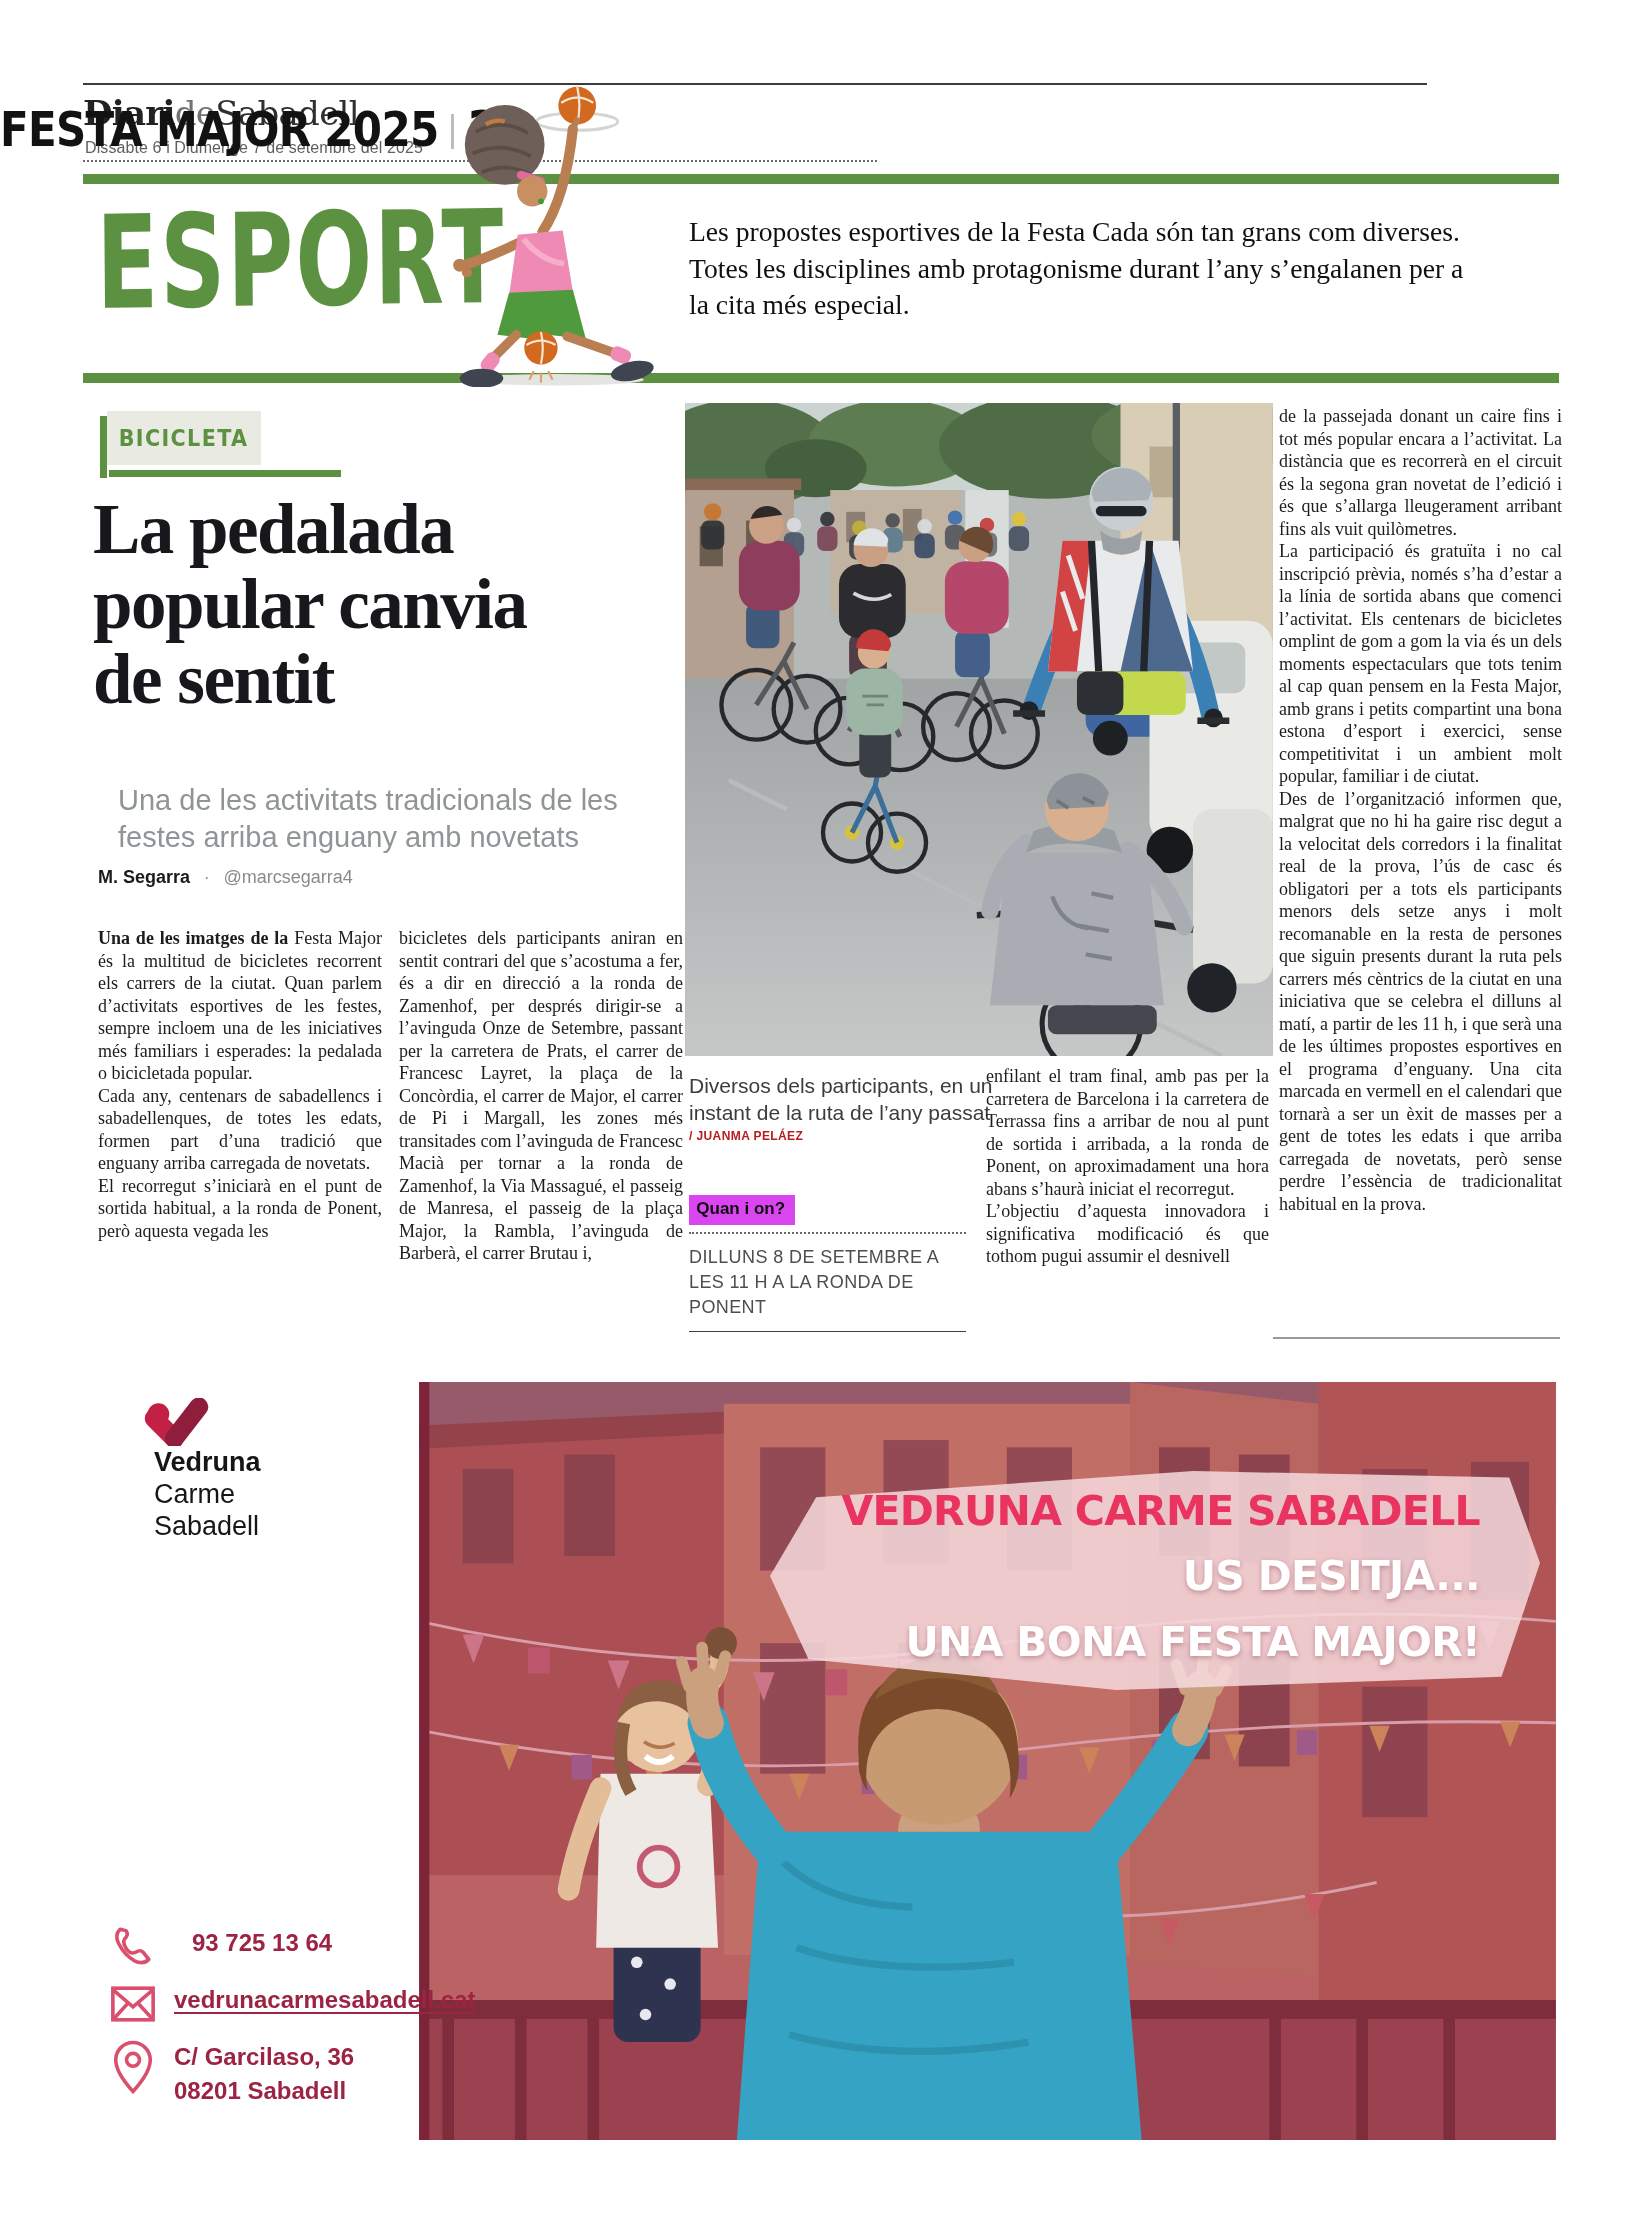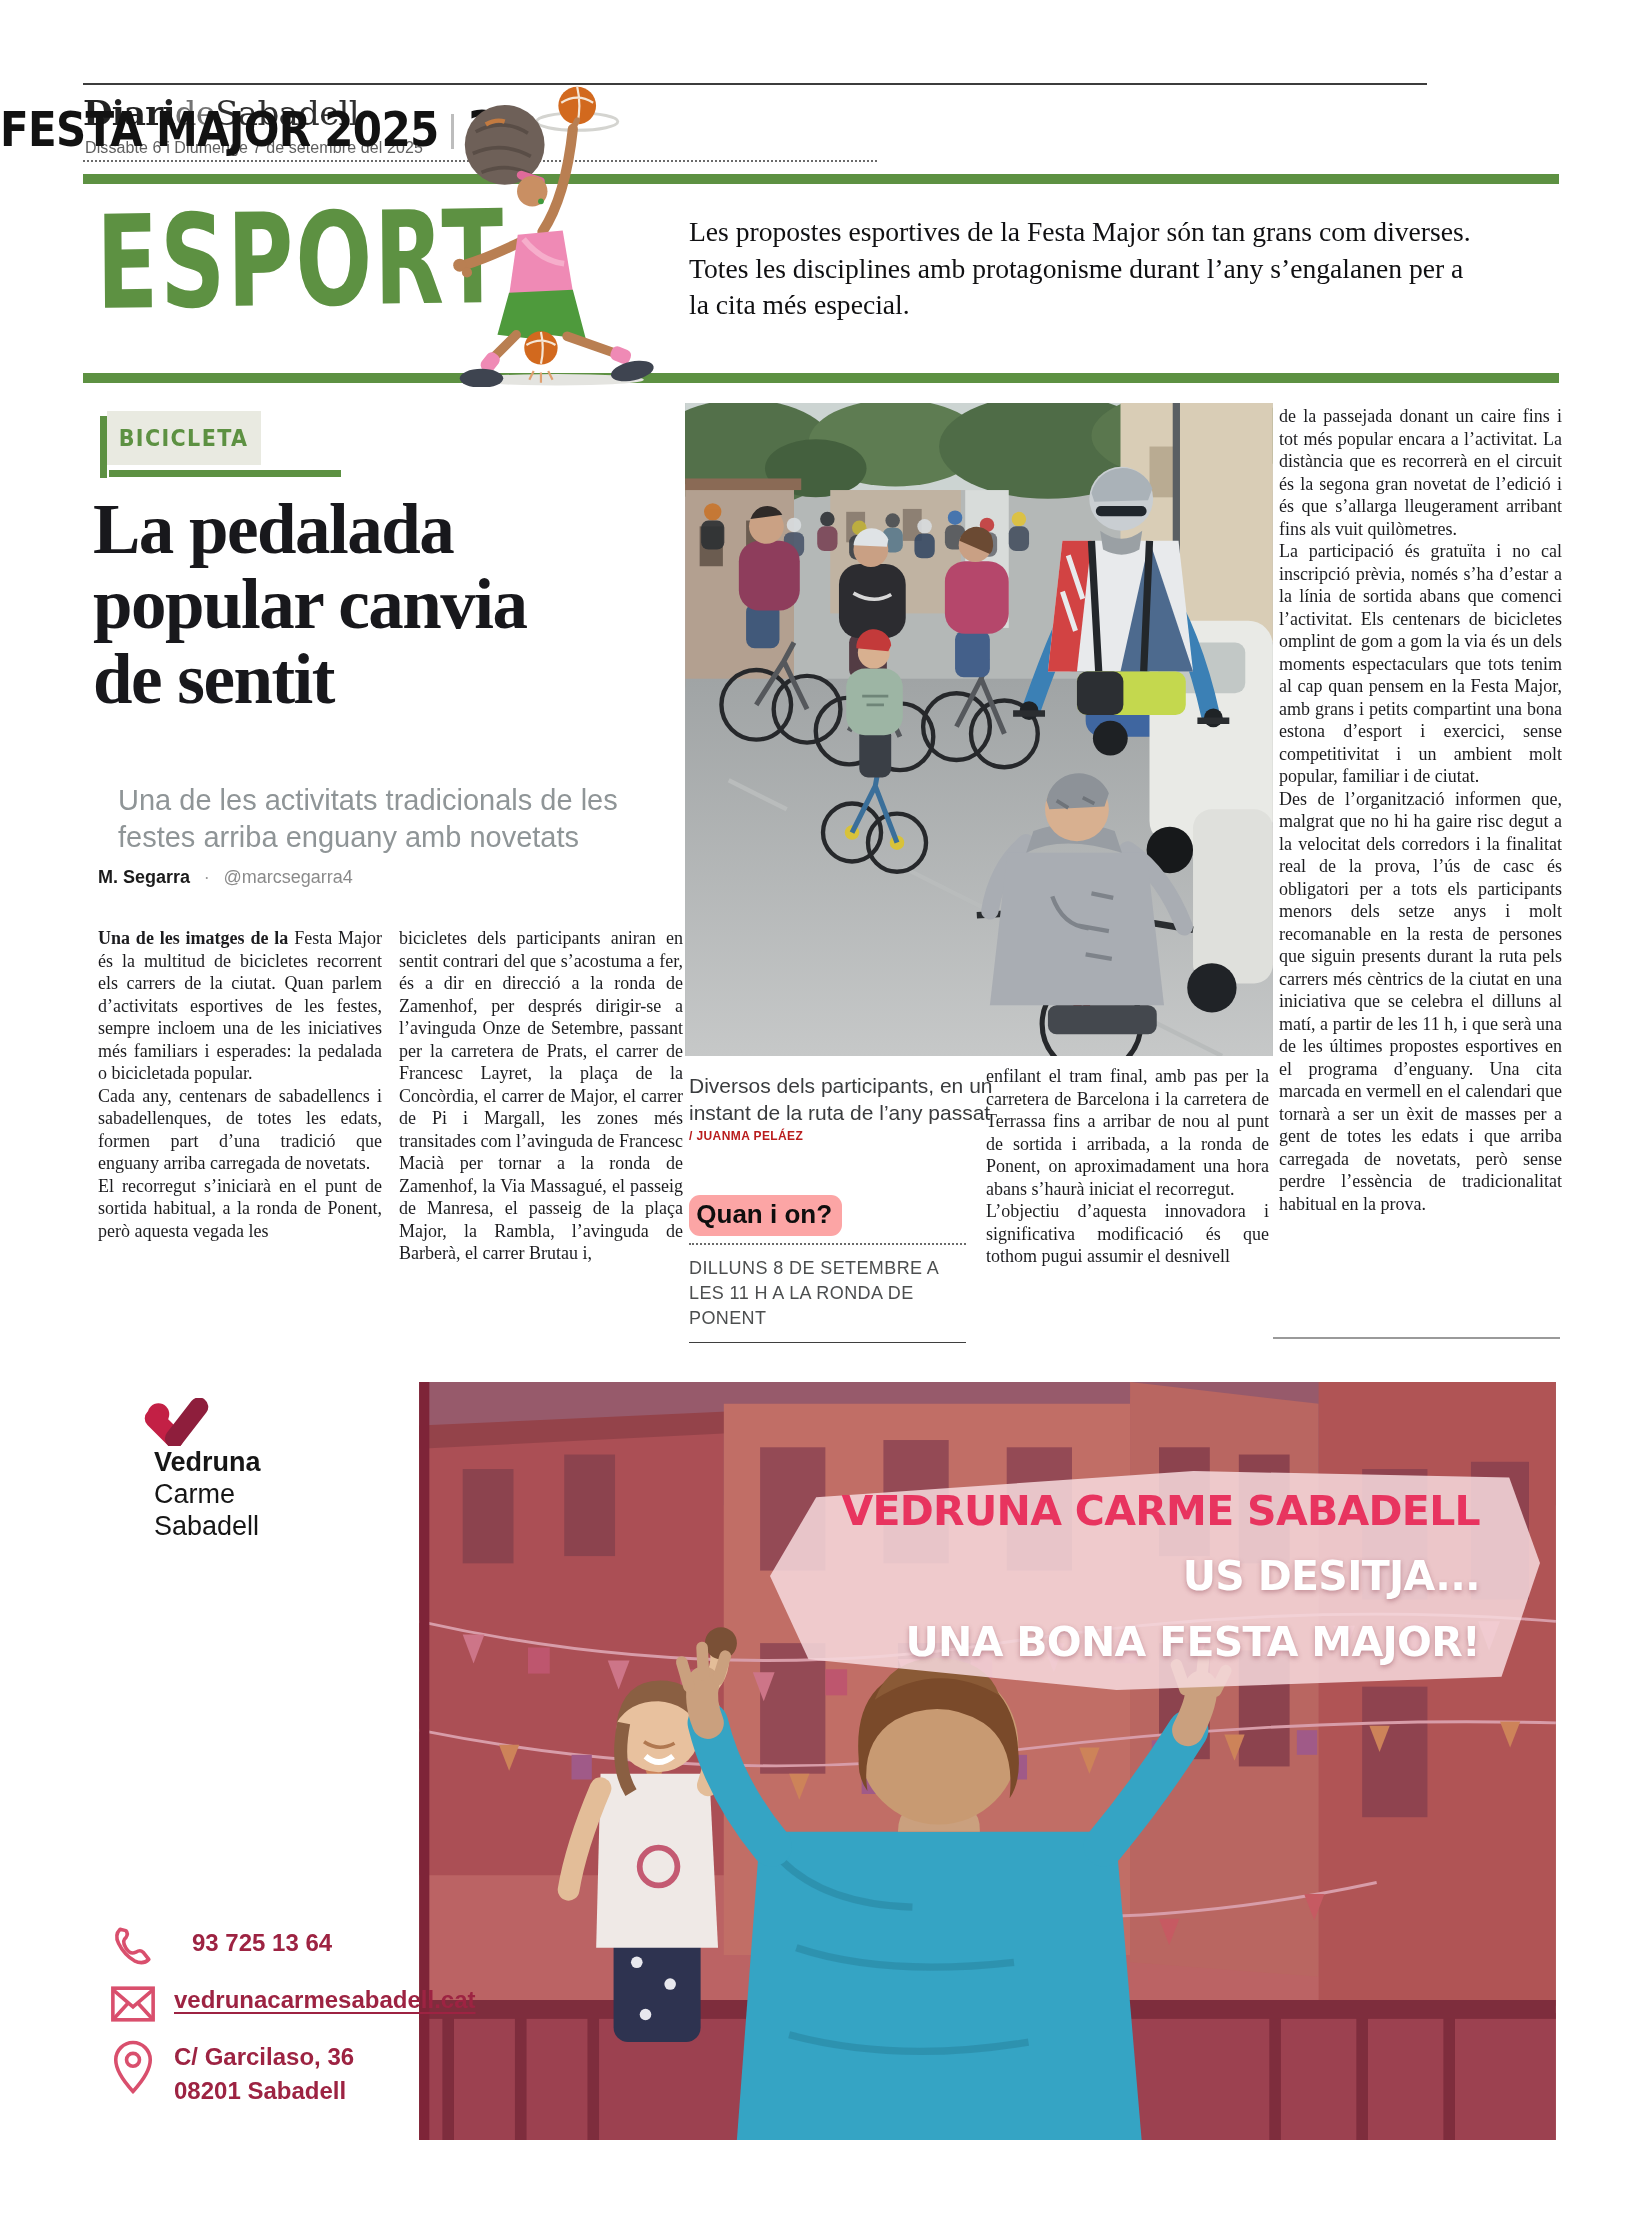--- a/index.html
+++ b/index.html
@@ -56,22 +56,22 @@
   .col2{left:399px;top:927px;width:284px;}
   .col3{left:986px;top:1065px;width:283px;}
   .col4{left:1279px;top:405px;width:283px;}
   .lead-in{font-weight:700;}
 
   .photo-frame{left:685px;top:403px;width:588px;height:653px;overflow:hidden;background:#9aa0a2;}
   .caption{left:689px;top:1072px;width:312px;font-size:21px;line-height:27px;color:#3a3c3e;}
   .credit{left:689px;top:1129px;font-size:12px;font-weight:700;letter-spacing:0.4px;color:#b91c1c;}
 
   .infobox{left:689px;top:1195px;width:277px;}
-  .infobox .title{display:inline-block;background:#fca5a5;padding:4.4px 10.2px 5.8px 7.3px;
-        font-weight:800;font-size:26px;color:#0e0e0e;border-radius:11px;}
+  .infobox .title{display:inline-block;background:#d946ef;padding:4.4px 10.2px 5.8px 7.3px;
+        font-weight:800;font-size:17px;color:#0e0e0e;}
   .infobox .dots{border-top:2.2px dotted #6a6a6a;margin-top:7.3px;}
   .infobox .when{margin-top:10.2px;font-size:18px;line-height:25px;letter-spacing:0.4px;color:#4c4e4f;}
   .infobox .endrule{border-top:1.5px solid #3f3f3f;margin-top:11.6px;}
 
   .article-end-rule{left:1273px;top:1337px;width:287px;height:1.5px;background:#9a9a9a;}
 
   
   .ad-logo-text{left:154px;top:1446px;font-size:27px;line-height:32px;color:#161616;}
   .ad-logo-text .bold{font-weight:700;}
   .heart-icon{left:144px;top:1398px;}
@@ -137,21 +137,21 @@
     <path d="M164,392 L232,416" stroke="#b97f52" stroke-width="13" stroke-linecap="round"></path>
     <rect x="48" y="414" width="20" height="28" rx="8" fill="#ef8ab5" transform="rotate(38 58 428)"></rect>
     <rect x="228" y="404" width="20" height="28" rx="8" fill="#ef8ab5" transform="rotate(-68 238 418)"></rect>
     <ellipse cx="46" cy="450" rx="30" ry="13" fill="#3e4450"></ellipse>
     <ellipse cx="254" cy="440" rx="30" ry="13" fill="#3e4450" transform="rotate(-12 254 440)"></ellipse>
     <circle cx="128" cy="408" r="23" fill="#d2691e"></circle>
     <path d="M108,404 q20,-12 40,0 M128,386 q5,22 0,44" stroke="#f5e6d6" stroke-width="3" fill="none"></path>
     <path d="M118,440 l-6,12 M128,442 l0,14 M138,440 l6,12" stroke="#e0a070" stroke-width="3"></path>
   </svg>
 
-  <div class="abs intro">Les propostes esportives de la Festa Major són tan grans com diverses. Totes les disciplines amb protagonisme durant l’any s’engalanen per a la cita més especial.</div>
+  <div class="abs intro">Les propostes esportives de la Festa Cada són tan grans com diverses. Totes les disciplines amb protagonisme durant l’any s’engalanen per a la cita més especial.</div>
 
   <div class="abs kicker-vline"></div>
   <div class="abs kicker-hline"></div>
   <div class="abs kicker-box">
     <span>BICICLETA</span>
   </div>
 
   <div class="abs headline">
     <div>La pedalada</div>
     <div>popular canvia</div>

